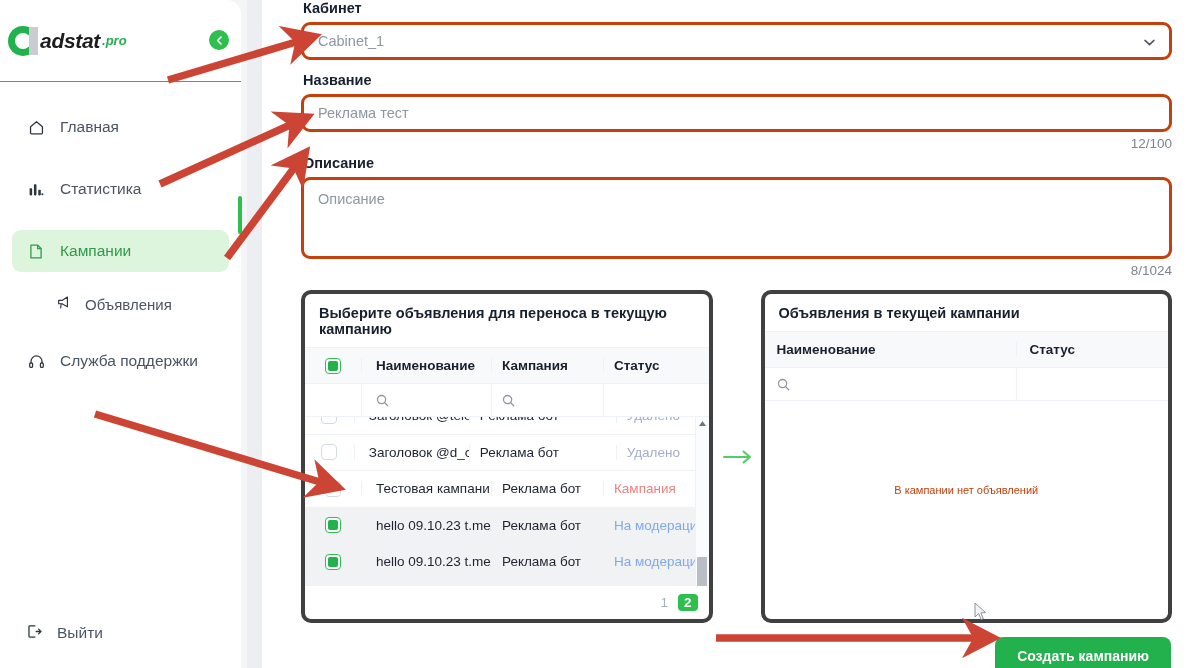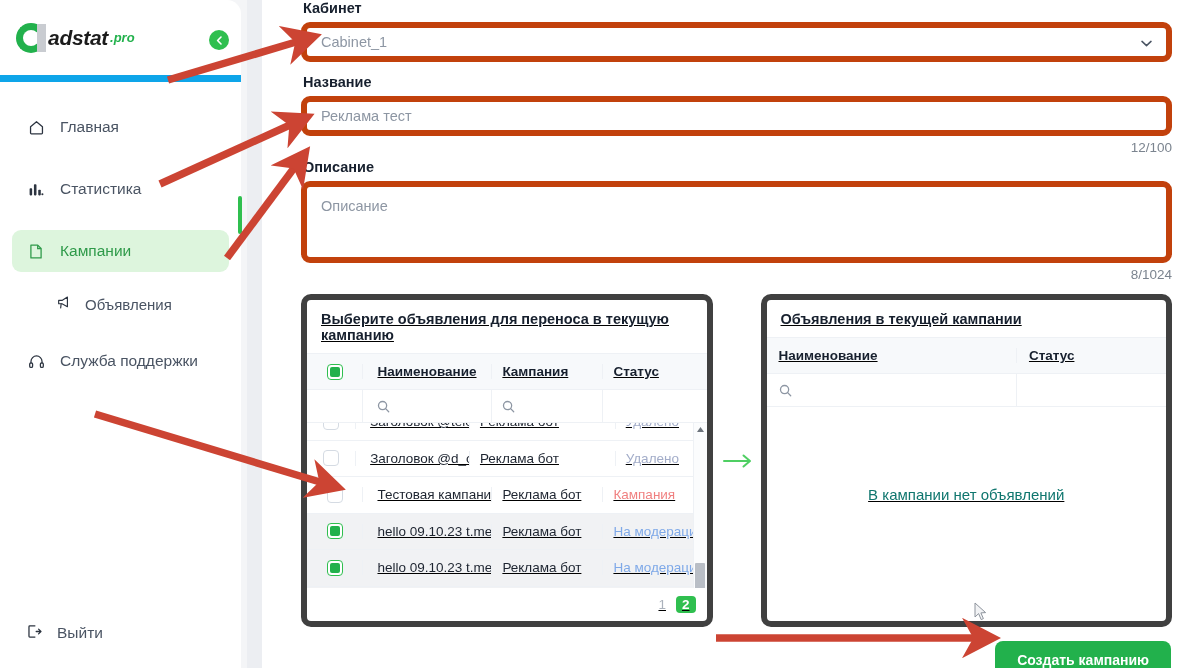--- a/index.html
+++ b/index.html
@@ -15,22 +15,22 @@
 
   
   #sidebar {
     position: absolute; left: 0; top: 0; width: 241px; height: 668px;
     background: #ffffff;
     border-top-right-radius: 14px;
     display: flex; flex-direction: column;
     z-index: 5;
   }
   .logo-row {
-    height: 82px; display: flex; align-items: center; padding-left: 16px;
-    border-bottom: 7px solid #0ea5e9;
+    height: 82px; display: flex; align-items: center; padding-left: 8px;
+    border-bottom: 1px solid #0ea5e9;
     position: relative;
   }
   .logo-mark { position: relative; width: 36px; height: 30px; margin-right: 2px; }
   .logo-c {
     position: absolute; left: 0; top: 0; width: 30px; height: 30px;
     border: 7px solid #22b14c; border-radius: 50%;
     border-right-color: transparent;
     transform: rotate(-0deg);
   }
   .logo-sq {
@@ -87,35 +87,34 @@
   #main {
     position: absolute; left: 262px; top: 0; width: 938px; height: 668px;
     background: #ffffff; padding: 0 28px 0 39px;
   }
   .field-label {
     font-size: 14.5px; font-weight: bold; color: #17202e;
     margin: 0 0 6px 2px;
   }
   .label-kab { }
   .ctl {
-    border: 6px solid #c2410c; border-radius: 9px; background: #fff;
+    border: 3px solid #c2410c; border-radius: 9px; background: #fff;
     color: #8d96a3; font-size: 14.5px;
     display: flex; align-items: center; padding: 14px 14px;
   }
   .ctl.sel { height: 38px; justify-content: space-between; }
   .ctl.inp { height: 38px; }
   .ctl.area { height: 82px; align-items: flex-start; padding-top: 11px; }
   .counter { text-align: right; font-size: 13.5px; color: #7b848f; margin-top: 4px; }
 
   
   .panels { display: flex; gap: 0; margin-top: 12px; position: relative; }
   .panel {
-    border: 6px solid #404040; border-radius: 10px; background: #fff;
+    border: 4px solid #404040; border-radius: 10px; background: #fff;
     overflow: hidden;
-    text-decoration: underline;
   }
   .panel-left { width: 413px; height: 333px; display:flex; flex-direction:column; }
   .panel-right { width: 413px; height: 333px; margin-left: 48px; display:flex; flex-direction:column;}
   .panel-title {
     font-size: 14.5px; font-weight: bold; color: #17202e;
     padding: 11px 14px 10px 14px;
   }
   .thead {
     display: flex; background: #f7f9fb; border-top: 1px solid #eef1f5; border-bottom: 1px solid #eef1f5;
     height: 37px; align-items: center;
@@ -167,21 +166,21 @@
   .pager { display: flex; align-items: center; justify-content: flex-end; gap: 10px;
            height: 33px; padding-right: 11px; font-size: 13.5px; color: #aab1bb; }
   .pg-cur { background: #2fbf4f; color: #fff; border-radius: 4px; padding: 1px 6px; font-weight: bold; }
 
   .transfer-arrow {
     position: absolute; left: 413px; top: 0; width: 48px; height: 333px;
     display: flex; align-items: center; justify-content: center;
   }
   .empty-msg {
     flex: 1; display: flex; align-items: center; justify-content: center;
-    font-size: 15px; color: #0f766e; padding-bottom: 40px;
+    font-size: 11px; color: #c2410c; padding-bottom: 40px;
   }
 
   .footer-row { display: flex; justify-content: flex-end; margin-top: 14px; padding-right: 1px; }
   .create-btn {
     background: #22b14c; color: #fff; font-size: 14px; font-weight: bold;
     border: none; border-radius: 8px; padding: 0 22px; height: 38px; cursor: pointer;
   }
   .cursor-arrow { position: absolute; left: 974px; top: 602px; z-index: 20; }
 
   

